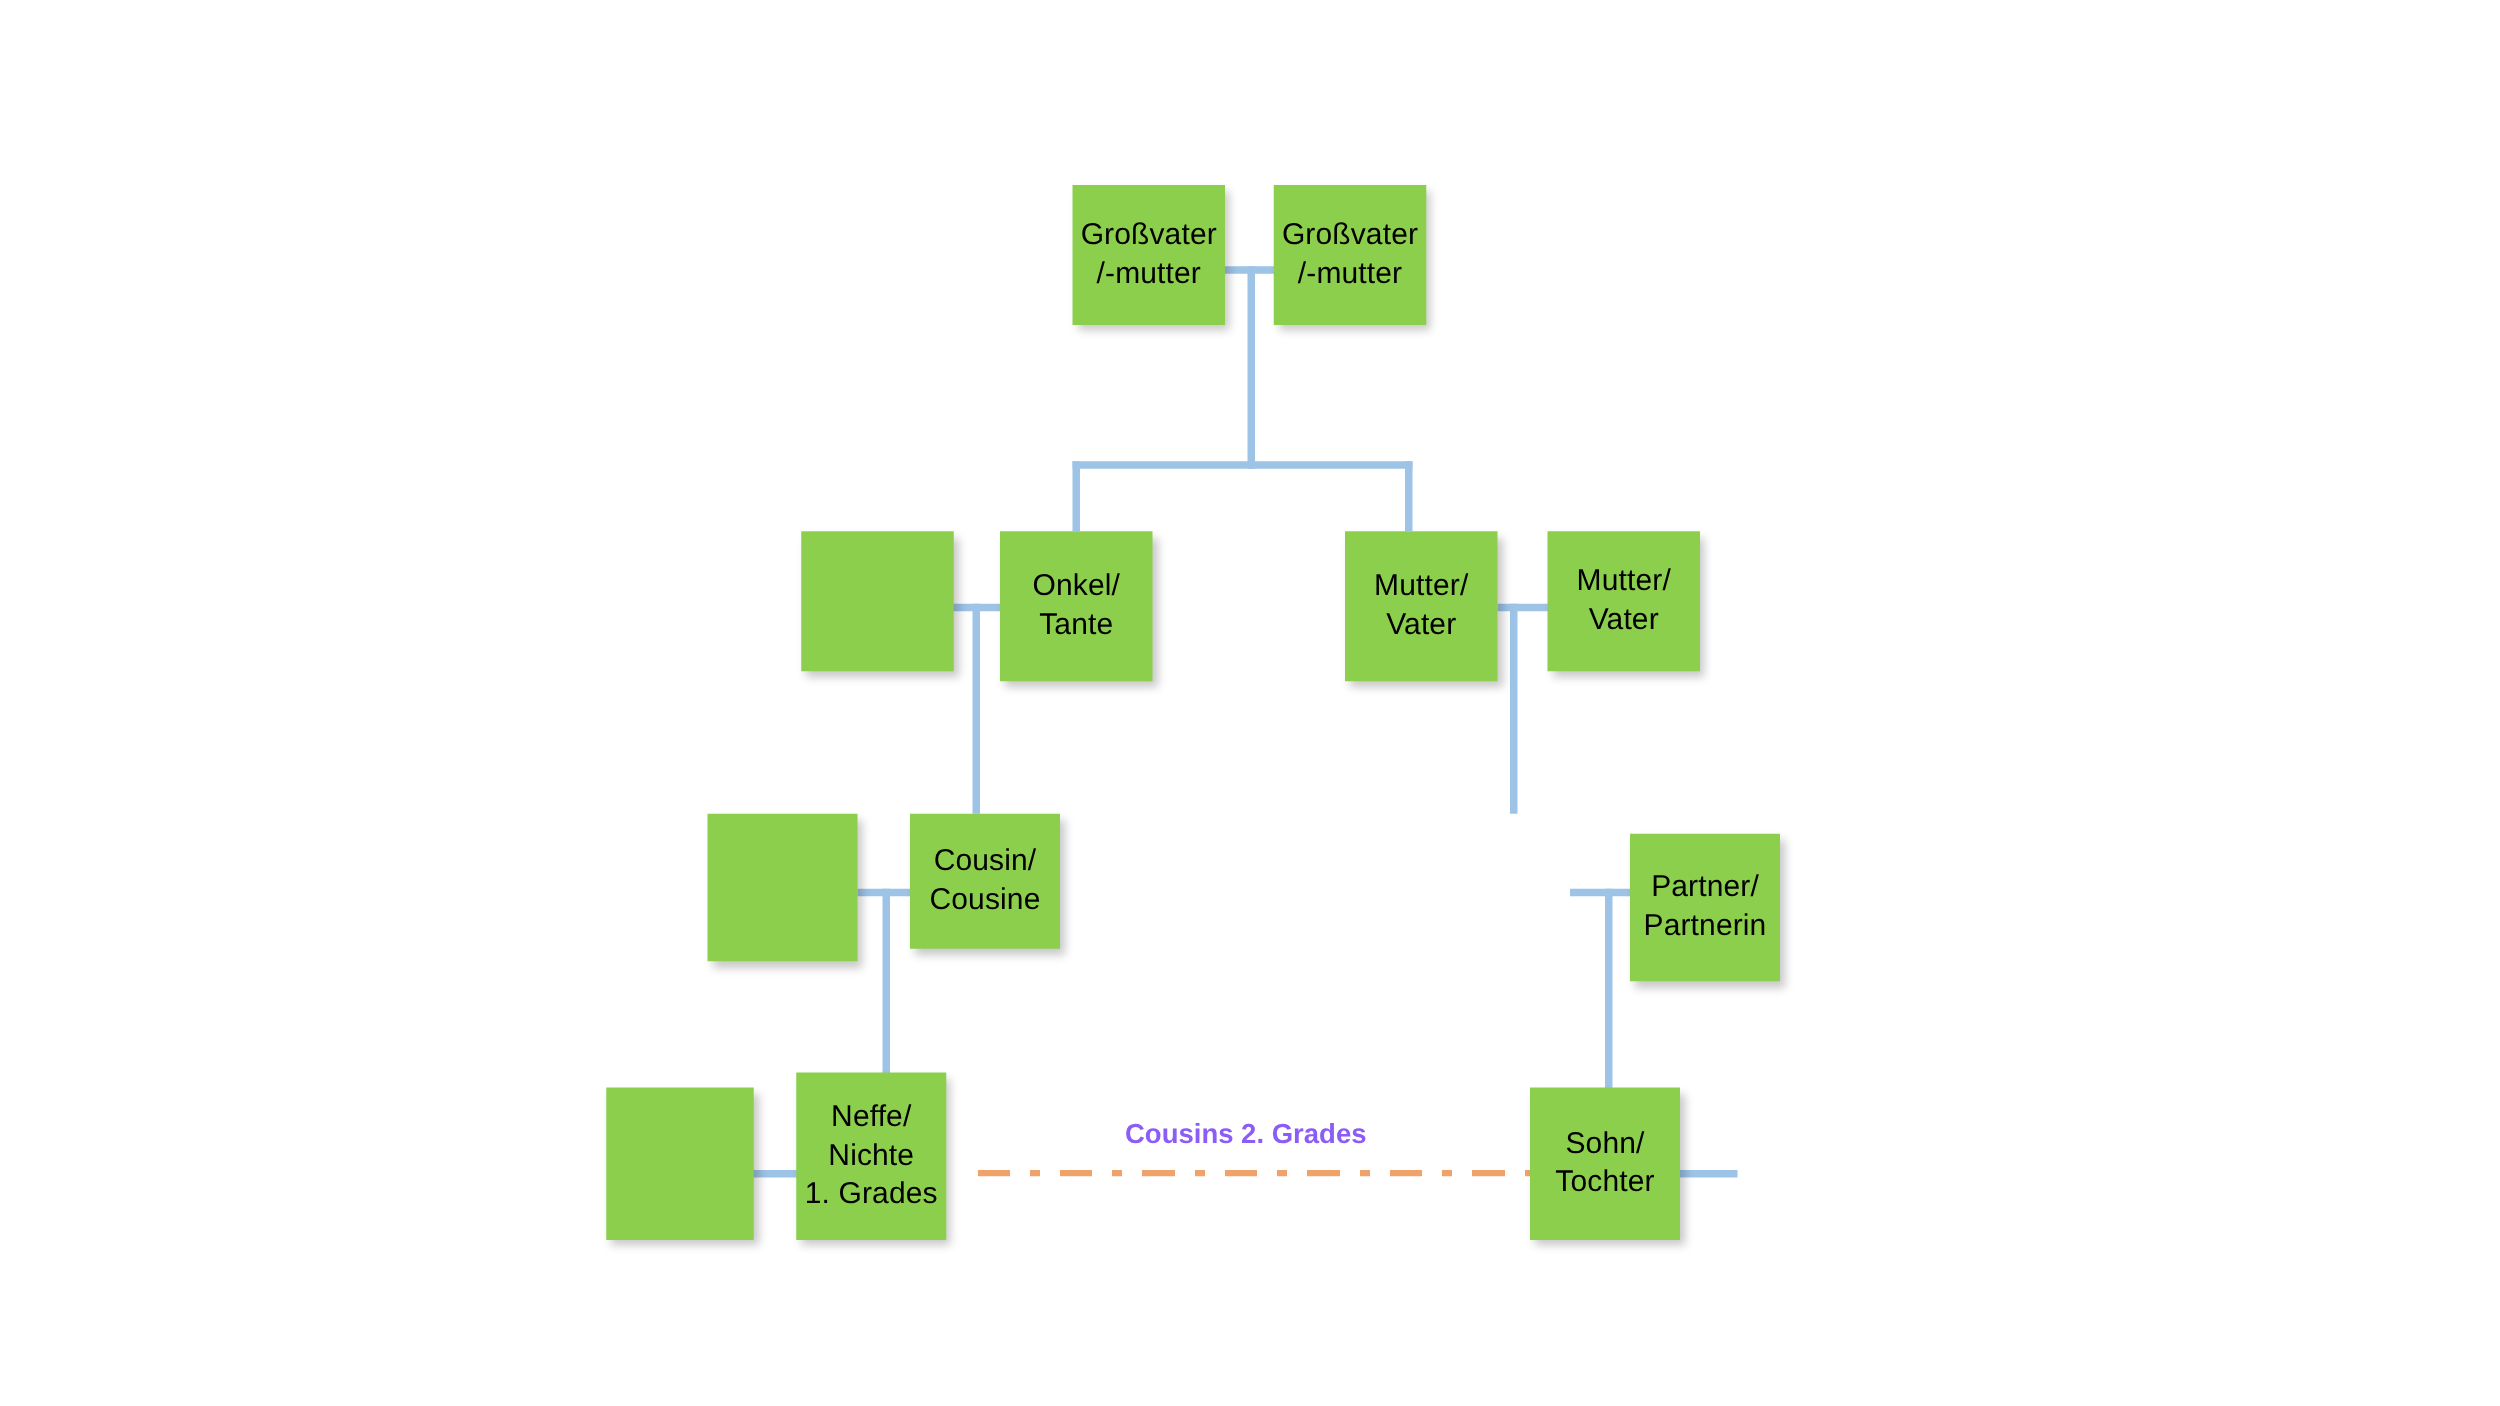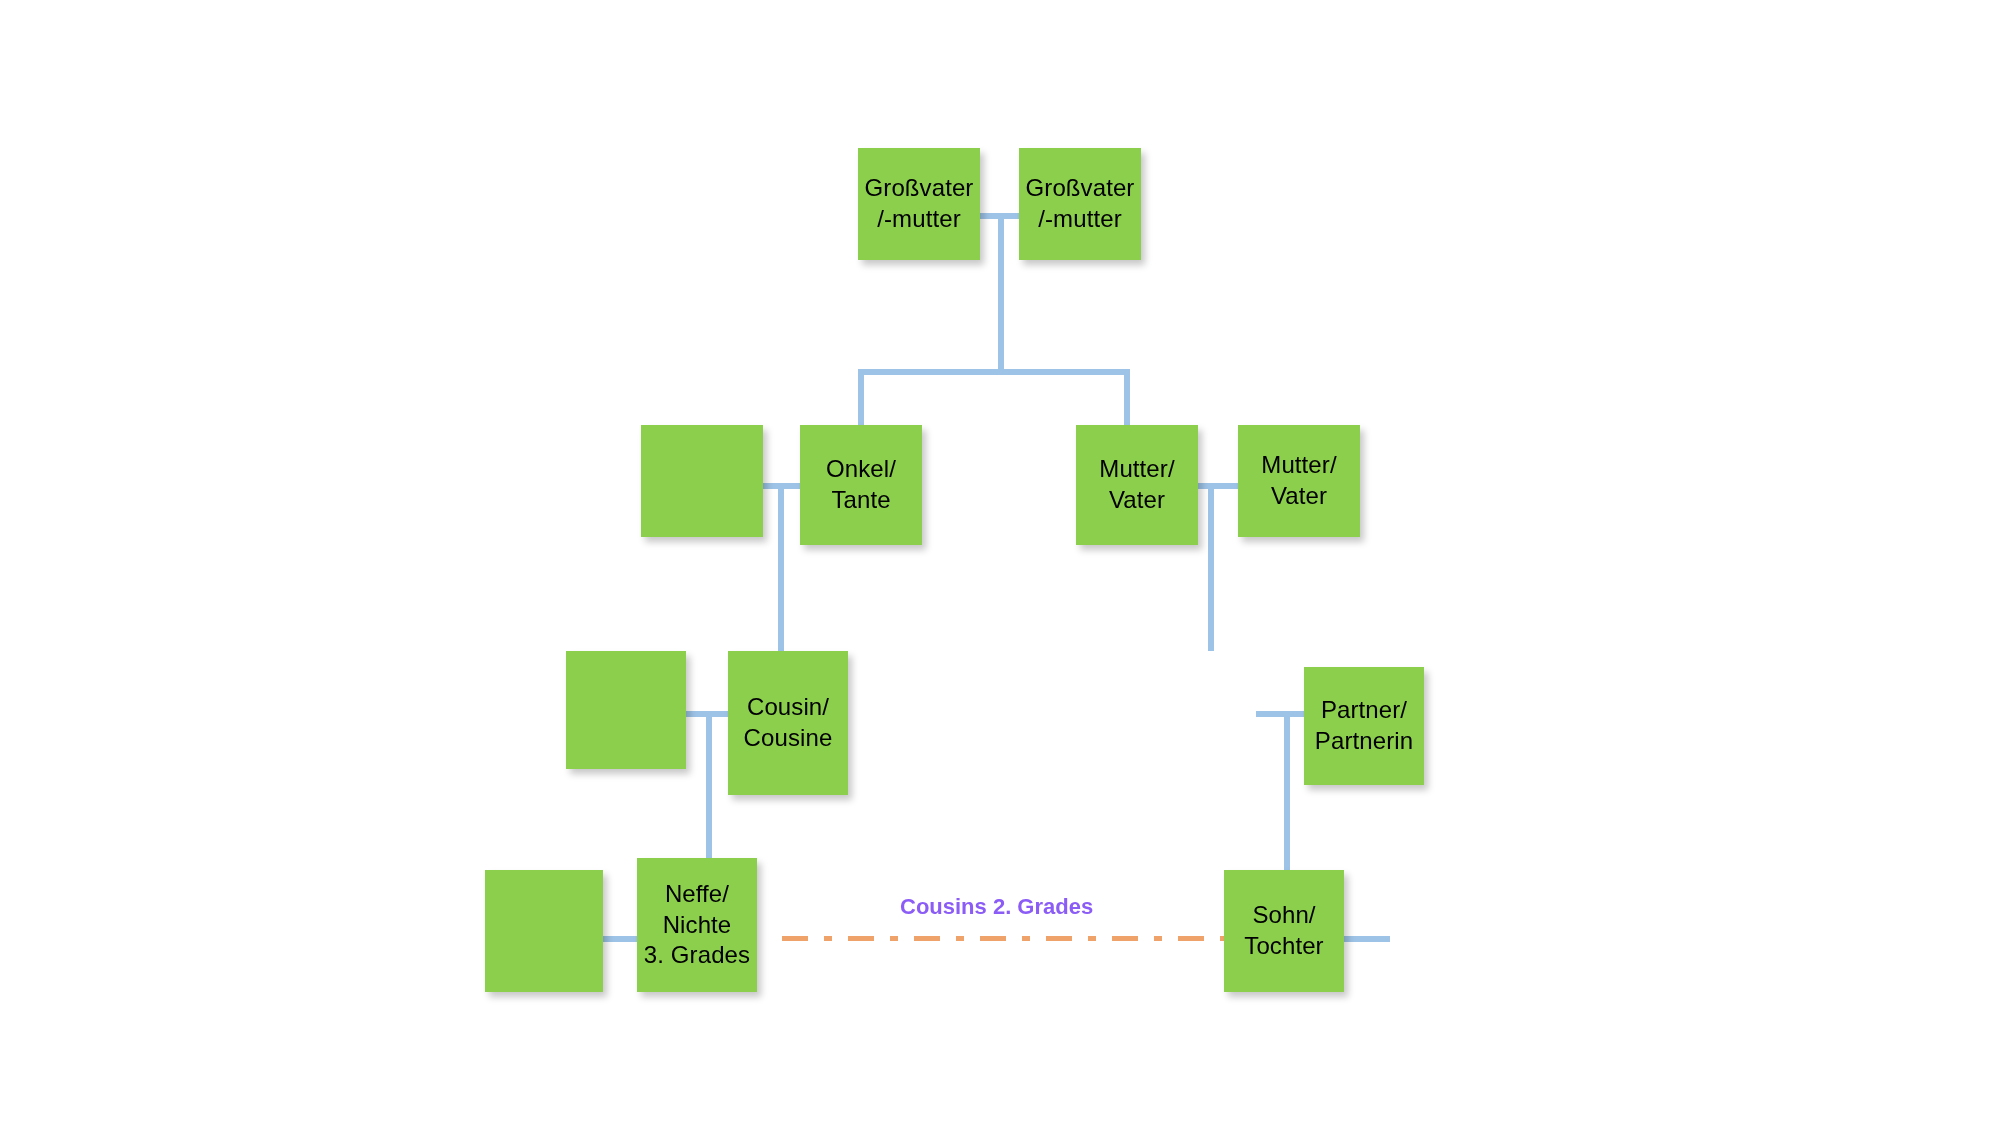--- a/index.html
+++ b/index.html
@@ -128,35 +128,35 @@
 Vater</span>
   </div>
   <div class="node" style="left:1238px; top:425px; width:122px; height:112px;">
     <span class="label">Mutter/
 Vater</span>
   </div>
 
   <div class="node empty" style="left:566px; top:651px; width:120px; height:118px;">
     
   </div>
-  <div class="node" style="left:728px; top:651px; width:120px; height:144px;">
+  <div class="node" style="left:728px; top:651px; width:120px; height:108px;">
     <span class="label">Cousin/
 Cousine</span>
   </div>
   <div class="node" style="left:1304px; top:651px; width:120px; height:118px;margin-top:16px;">
     <span class="label">Partner/
 Partnerin</span>
   </div>
 
   <div class="node empty" style="left:485px; top:870px; width:118px; height:122px;">
     
   </div>
   <div class="node" style="left:637px; top:858px; width:120px; height:134px;">
     <span class="label">Neffe/
 Nichte
-3. Grades</span>
+1. Grades</span>
   </div>
   <div class="node" style="left:1224px; top:870px; width:120px; height:122px;">
     <span class="label">Sohn/
 Tochter</span>
   </div>
 
 </div>
 
 </body></html>

